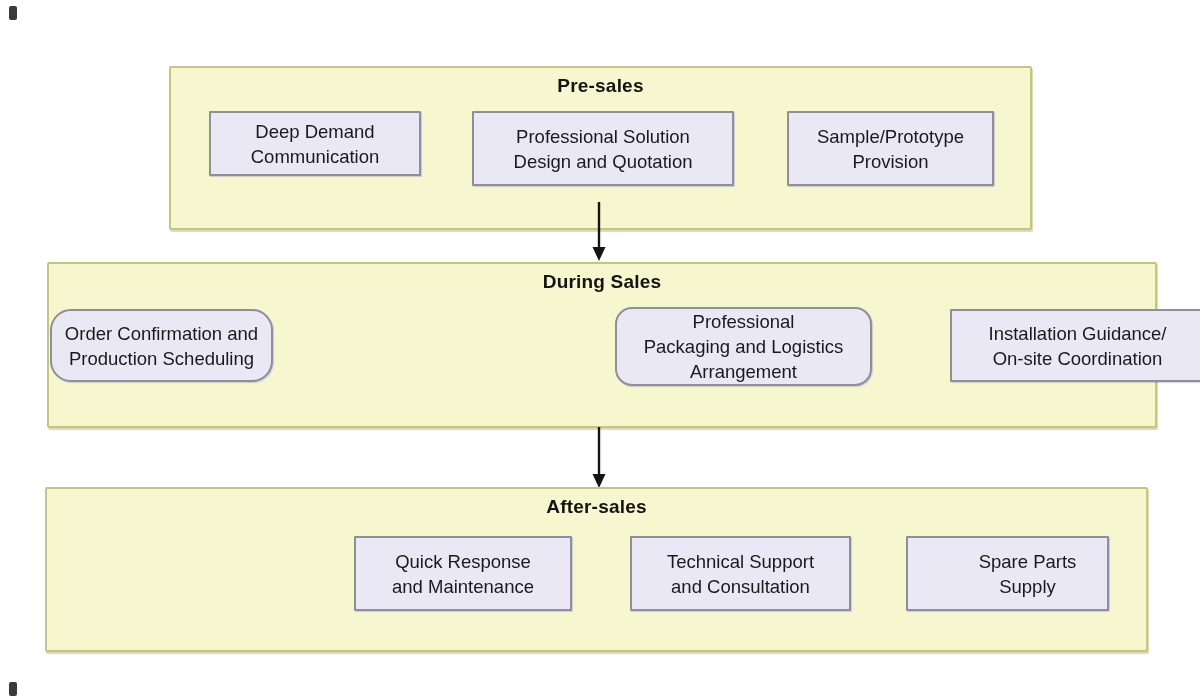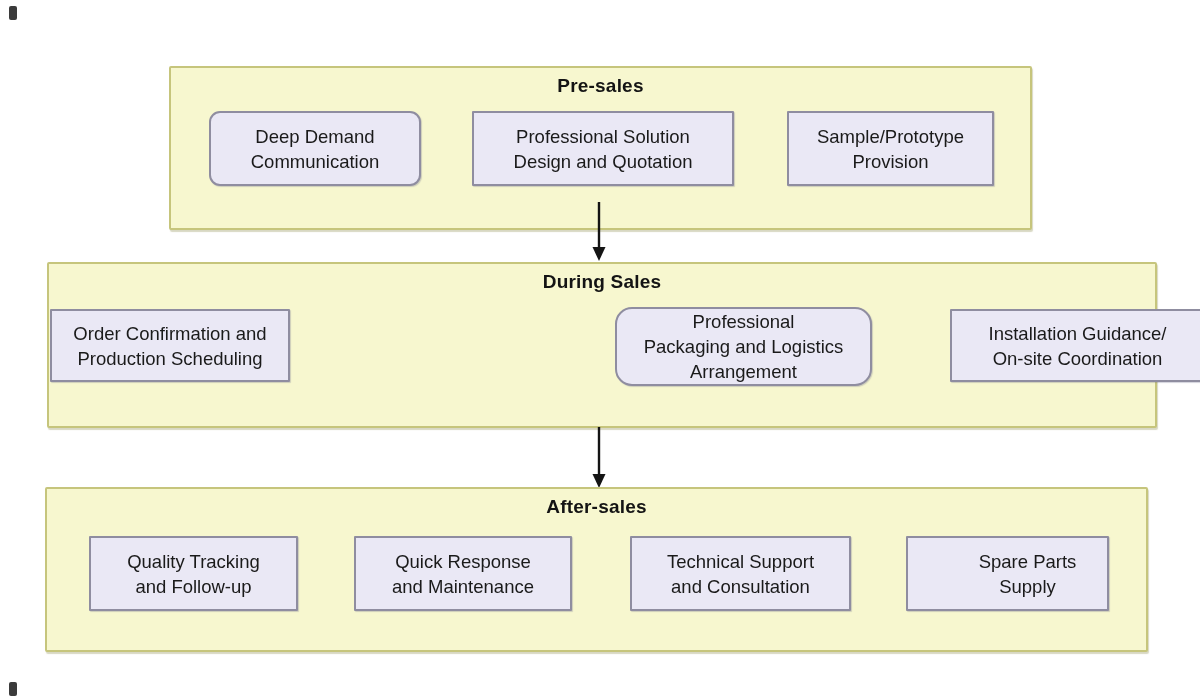--- a/index.html
+++ b/index.html
@@ -55,53 +55,51 @@
 </head>
 <body>
 
 <div class="canvas">
 
   <div class="artifact" style="left:9px; top:6px;"></div>
   <div class="artifact" style="left:9px; top:682px;"></div>
 
   <div class="section" style="left:169px; top:38px; width:863px; height:164px;margin-top:28px;">
     <div class="section-title">Pre-sales</div>
-    <div class="pbox" style="left:38px; top:43px; width:212px; height:75px;border-radius:11px;">Deep Demand
+    <div class="pbox" style="left:38px; top:43px; width:212px; height:65px;">Deep Demand
 Communication</div>
     <div class="pbox" style="left:616px; top:43px; width:207px; height:75px;">Sample/Prototype
 Provision</div>
     <div class="pbox" style="left:301px; top:43px; width:262px; height:75px;">Professional Solution
 Design and Quotation</div>
   </div>
 
   <svg class="arrow-svg" style="left:588px; top:202px;" width="22" height="60" viewBox="0 0 22 60">
     <line x1="11" y1="0" x2="11" y2="47" stroke="#141414" stroke-width="2.4"></line>
     <polygon points="4.5,45 17.5,45 11,59" fill="#141414"></polygon>
   </svg>
 
   <div class="section" style="left:47px; top:262px; width:1110px; height:166px;">
     <div class="section-title">During Sales</div>
-    <div class="pbox" style="left:1px; top:45px; width:240px; height:73px;">Order Confirmation and
+    <div class="pbox" style="left:1px; top:45px; width:223px; height:73px;border-radius:21px;">Order Confirmation and
 Production Scheduling</div>
     <div class="pbox" style="left:566px; top:43px; width:257px; height:79px;border-radius:17px;">Professional
 Packaging and Logistics
 Arrangement</div>
     <div class="pbox" style="left:901px; top:45px; width:255px; height:73px;">Installation Guidance/
 On-site Coordination</div>
   </div>
 
   <svg class="arrow-svg" style="left:588px; top:427px;" width="22" height="62" viewBox="0 0 22 62">
     <line x1="11" y1="0" x2="11" y2="49" stroke="#141414" stroke-width="2.4"></line>
     <polygon points="4.5,47 17.5,47 11,61" fill="#141414"></polygon>
   </svg>
 
   <div class="section" style="left:45px; top:487px; width:1103px; height:165px;">
     <div class="section-title">After-sales</div>
-    <div class="pbox" style="left:42px; top:47px; width:209px; height:75px;">Quality Tracking
-and Follow-up</div>
     <div class="pbox" style="left:583px; top:47px; width:221px; height:75px;">Technical Support
 and Consultation</div>
     <div class="pbox" style="left:307px; top:47px; width:218px; height:75px;">Quick Response
 and Maintenance</div>
     <div class="pbox" style="left:859px; top:47px; width:203px; height:75px;padding-left:40px;">Spare Parts
 Supply</div>
   </div>
 
 </div>
 

